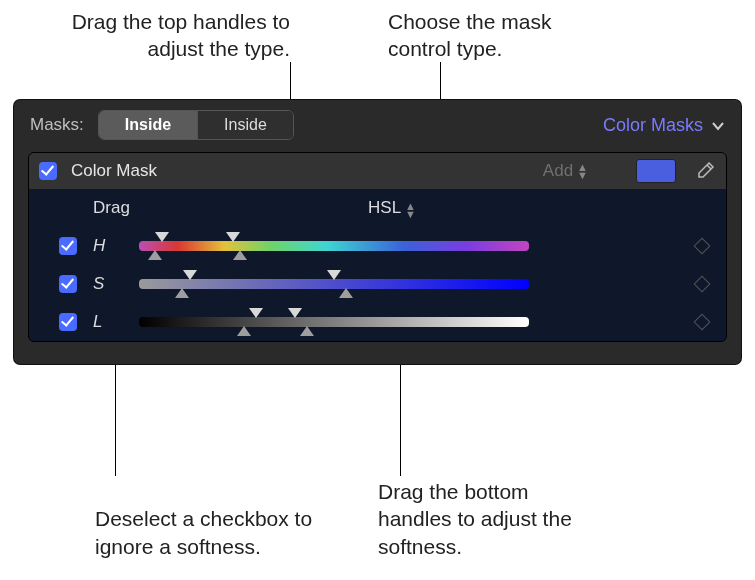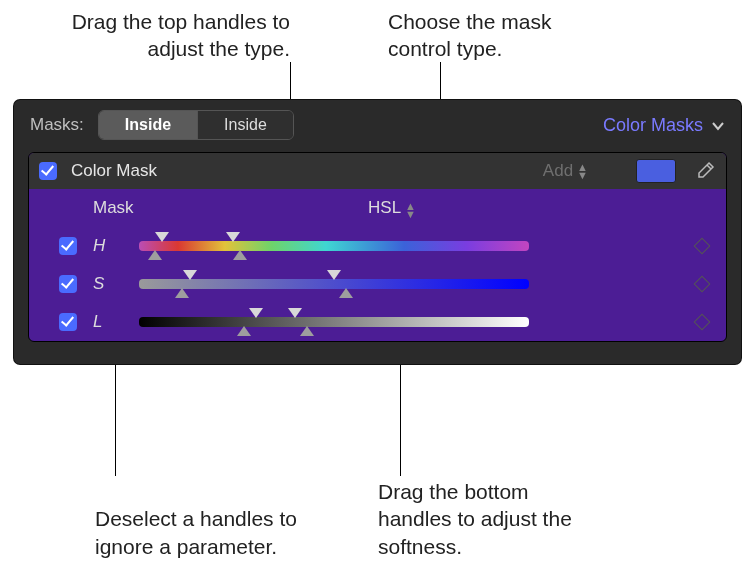--- a/index.html
+++ b/index.html
@@ -81,21 +81,21 @@
     align-items: center;
     gap: 8px;
     cursor: pointer;
   }
   .chev {
     display: inline-block;
   }
 
   .inner {
     margin: 2px 14px 0 14px;
-    background: #4c1d95;
+    background: #0f172a;
     border: 1px solid #000;
     border-radius: 6px;
     overflow: hidden;
   }
   .row-head {
     display: flex;
     align-items: center;
     background: #333;
     padding: 6px 10px;
     gap: 8px;
@@ -224,21 +224,21 @@
     color: #888;
     display: inline-flex;
     flex-direction: column;
   }
 </style>
 </head>
 <body>
 
 <div class="callout tl">Drag the top handles to adjust the type.</div>
 <div class="callout tr">Choose the mask control type.</div>
-<div class="callout bl">Deselect a handles to ignore a parameter.</div>
+<div class="callout bl">Deselect a checkbox to ignore a softness.</div>
 <div class="callout br">Drag the bottom handles to adjust the softness.</div>
 
 <div class="leader" style="left:290px; top:62px; width:1px; height:180px;"></div>
 <div class="leader" style="left:440px; top:62px; width:1px; height:60px;"></div>
 <div class="leader" style="left:440px; top:122px; width:1px; height:90px; transform:skewX(-12deg); transform-origin:top;"></div>
 <div class="leader" style="left:115px; top:312px; width:1px; height:164px;"></div>
 <div class="leader" style="left:400px; top:330px; width:1px; height:146px;"></div>
 
 <div class="panel">
 
@@ -274,21 +274,21 @@
       </span>
       <div class="swatch"></div>
       <span class="eyedrop">
         <svg width="20" height="20" viewBox="0 0 20 20">
             <path d="M14 2 L18 6 L8 16 L4 16 L4 12 Z M12 4 L16 8" stroke="#bbb" stroke-width="1.5" fill="none"></path>
           </svg>
       </span>
     </div>
 
     <div class="row type-row">
-      <span class="type-label">Mask</span>
+      <span class="type-label">Drag</span>
       <div class="grow"></div>
       <span class="type-value" style="margin-right:300px;align-items:flex-end;">
         <span>HSL</span>
         <span class="updown">
           <span>▲</span>
             <span>▼</span>
         </span>
       </span>
     </div>
 

